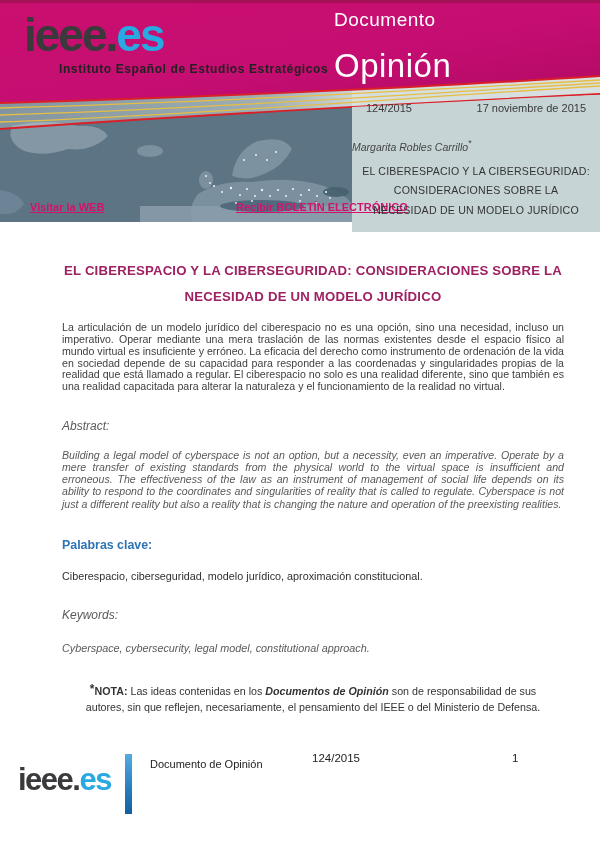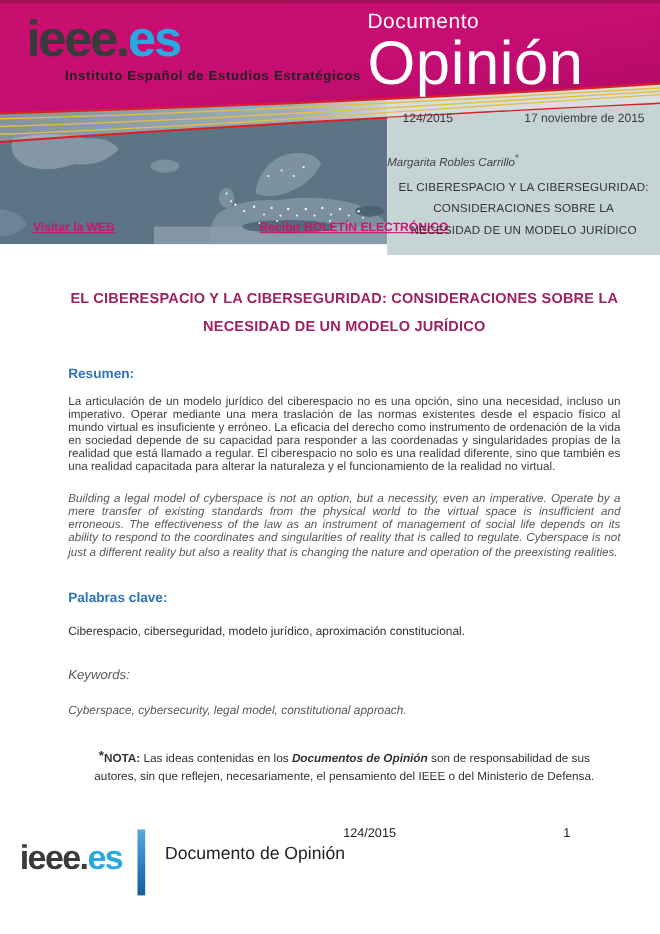--- a/index.html
+++ b/index.html
@@ -10,21 +10,21 @@
   
   .masthead{position:relative;width:600px;height:232px;}
   .masthead svg{position:absolute;left:0;top:0;}
   .brand{position:absolute;left:24px;top:12px;line-height:1;}
   .brand .logotype{font-size:46px;font-weight:bold;letter-spacing:-2px;}
   .brand .logotype .ieee{color:#3a3a3c;}
   .brand .logotype .es{color:#29a9e1;}
   .brand .tagline{margin-top:5px;font-size:12px;color:#222;letter-spacing:0.6px;font-weight:bold;padding-left:35px;}
   .doctype{position:absolute;left:334px;top:10px;color:#ffffff;line-height:1;}
   .doctype .line1{font-size:19px;letter-spacing:0.5px;}
-  .doctype .line2{font-size:56px;font-weight:300;margin-top:0;letter-spacing:0.5px;}
+  .doctype .line2{font-size:33px;font-weight:300;margin-top:20px;letter-spacing:0.5px;}
   .mast-links{position:absolute;left:0;top:201px;width:352px;}
   .mast-link{position:absolute;font-size:11px;font-weight:bold;color:#d0136e;text-decoration:underline;white-space:nowrap;cursor:pointer;margin-left:18px;}
   .link-web{left:12px;}
   .link-boletin{left:189px;padding-left:29px;}
   .panel{position:absolute;left:352px;top:94px;width:248px;height:138px;color:#3a3a3a;}
   .panel-meta{position:absolute;left:14px;right:14px;top:8px;display:flex;justify-content:space-between;font-size:11px;}
   .panel-author{position:absolute;left:0;right:0;top:44px;font-style:italic;font-size:10.5px;color:#444;}
   .panel-author sup{font-style:normal;font-size:9px;}
   .panel-title{position:absolute;left:10px;right:10px;top:68px;text-align:center;font-size:10.6px;line-height:1.82;letter-spacing:0.2px;color:#333;}
   
@@ -39,21 +39,21 @@
   .note{margin:26px auto 0 auto;width:482px;text-align:center;font-size:10.7px;line-height:1.55;color:#333;}
   .note .star{font-weight:bold;font-size:12px;vertical-align:2px;}
   .note .nlabel{font-weight:bold;}
   .note .emph{font-weight:bold;font-style:italic;}
   
   .footer{position:absolute;left:0;bottom:0;width:600px;height:70px;}
   .footer-logo{position:absolute;left:18px;top:14px;font-size:31px;font-weight:bold;letter-spacing:-1.5px;line-height:1;}
   .footer-logo .ieee{color:#3a3a3c;}
   .footer-logo .es{color:#29a9e1;}
   .footer-bar{position:absolute;left:125px;top:4px;width:7px;height:60px;background:linear-gradient(180deg,#55abdf 0%,#2a7fc0 55%,#125f9e 100%);}
-  .footer-doctype{position:absolute;left:150px;top:18px;font-size:16px;color:#222;}
+  .footer-doctype{position:absolute;left:150px;top:8px;font-size:11px;color:#222;}
   .footer-number{position:absolute;left:312px;top:2px;font-size:11.5px;color:#222;}
   .footer-page{position:absolute;left:512px;top:2px;font-size:11.5px;color:#222;}
 </style>
 </head>
 <body>
 
 <div class="page">
 
   <div class="masthead">
     <svg width="600" height="232" viewBox="0 0 600 232" aria-hidden="true">
@@ -165,23 +165,23 @@
         <span>17 noviembre de 2015</span>
       </div>
       <div class="panel-author"><span>Margarita Robles Carrillo</span><sup>*</sup></div>
       <div class="panel-title">EL CIBERESPACIO Y LA CIBERSEGURIDAD: CONSIDERACIONES SOBRE LA NECESIDAD DE UN MODELO JURÍDICO</div>
     </div>
   </div>
 
   <div class="content">
     <div class="doc-title">EL CIBERESPACIO Y LA CIBERSEGURIDAD: CONSIDERACIONES SOBRE LA NECESIDAD DE UN MODELO JURÍDICO</div>
 
-    <div class="sec-label-blue">Resumen:</div>
     <div class="para">La articulación de un modelo jurídico del ciberespacio no es una opción, sino una necesidad, incluso un imperativo. Operar mediante una mera traslación de las normas existentes desde el espacio físico al mundo virtual es insuficiente y erróneo. La eficacia del derecho como instrumento de ordenación de la vida en sociedad depende de su capacidad para responder a las coordenadas y singularidades propias de la realidad que está llamado a regular. El ciberespacio no solo es una realidad diferente, sino que también es una realidad capacitada para alterar la naturaleza y el funcionamiento de la realidad no virtual.</div>
 
+    <div class="sec-label-gray">Abstract:</div>
     <div class="para-italic">Building a legal model of cyberspace is not an option, but a necessity, even an imperative. Operate by a mere transfer of existing standards from the physical world to the virtual space is insufficient and erroneous. The effectiveness of the law as an instrument of management of social life depends on its ability to respond to the coordinates and singularities of reality that is called to regulate. Cyberspace is not just a different reality but also a reality that is changing the nature and operation of the preexisting realities.</div>
 
     <div class="sec-label-blue" style="margin-top:28px;">Palabras clave:</div>
     <div class="kw-es">Ciberespacio, ciberseguridad, modelo jurídico, aproximación constitucional.</div>
 
     <div class="sec-label-gray">Keywords:</div>
     <div class="kw-en">Cyberspace, cybersecurity, legal model, constitutional approach.</div>
 
     <div class="note">
       <span class="star">*</span><span class="nlabel">NOTA:</span><span> Las ideas contenidas en los </span><span class="emph">Documentos de Opinión</span><span> son de responsabilidad de sus autores, sin que reflejen, necesariamente, el pensamiento del IEEE o del Ministerio de Defensa.</span>

